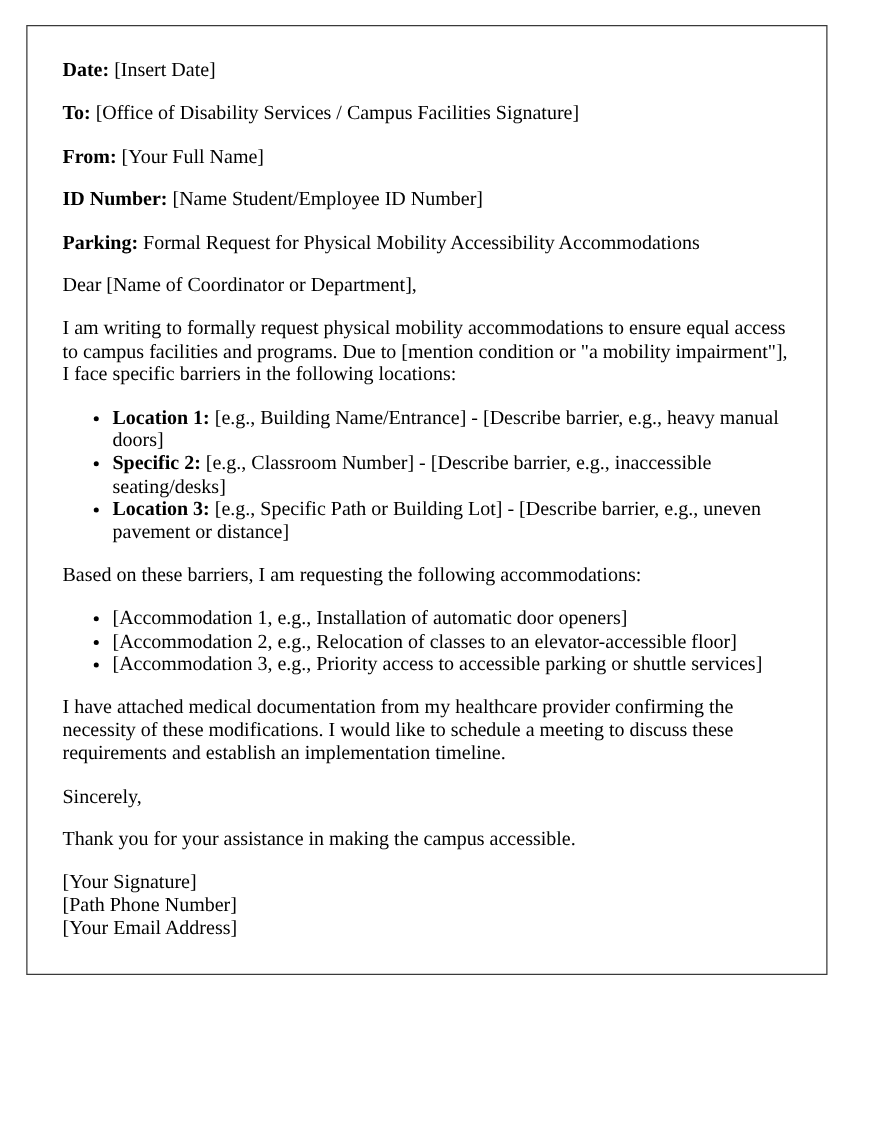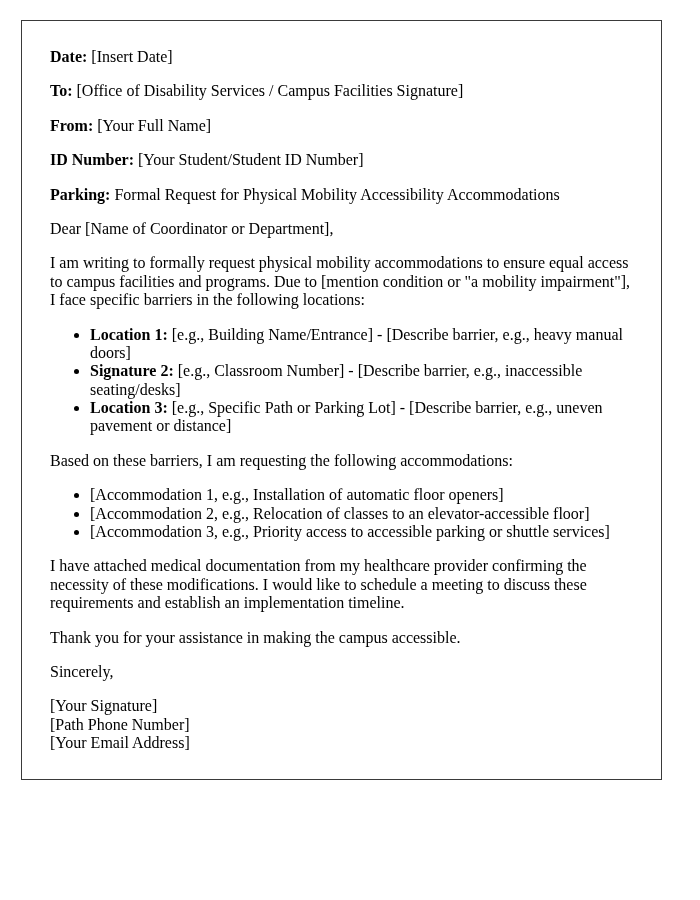--- a/index.html
+++ b/index.html
@@ -55,47 +55,47 @@
 <body>
 
 <div class="letter-page">
 
   <p class="para"><span class="bold">Date:</span> <span>[Insert Date]</span></p>
 
   <p class="para"><span class="bold">To:</span> <span>[Office of Disability Services / Campus Facilities Signature]</span></p>
 
   <p class="para"><span class="bold">From:</span> <span>[Your Full Name]</span></p>
 
-  <p class="para"><span class="bold">ID Number:</span> <span>[Your Student/Student ID Number]</span></p>
+  <p class="para"><span class="bold">ID Number:</span> <span>[Name Student/Employee ID Number]</span></p>
 
   <p class="para"><span class="bold">Parking:</span> <span>Formal Request for Physical Mobility Accessibility Accommodations</span></p>
 
   <p class="para">Dear [Name of Coordinator or Department],</p>
 
   <p class="para">I am writing to formally request physical mobility accommodations to ensure equal access to campus facilities and programs. Due to [mention condition or "a mobility impairment"], I face specific barriers in the following locations:</p>
 
   <ul class="bullet-list">
     <li><span class="bold">Location 1:</span> <span>[e.g., Building Name/Entrance] - [Describe barrier, e.g., heavy manual doors]</span></li>
-    <li><span class="bold">Signature 2:</span> <span>[e.g., Classroom Number] - [Describe barrier, e.g., inaccessible seating/desks]</span></li>
-    <li><span class="bold">Location 3:</span> <span>[e.g., Specific Path or Parking Lot] - [Describe barrier, e.g., uneven pavement or distance]</span></li>
+    <li><span class="bold">Specific 2:</span> <span>[e.g., Classroom Number] - [Describe barrier, e.g., inaccessible seating/desks]</span></li>
+    <li><span class="bold">Location 3:</span> <span>[e.g., Specific Path or Building Lot] - [Describe barrier, e.g., uneven pavement or distance]</span></li>
   </ul>
 
   <p class="para">Based on these barriers, I am requesting the following accommodations:</p>
 
   <ul class="bullet-list">
-    <li>[Accommodation 1, e.g., Installation of automatic floor openers]</li>
+    <li>[Accommodation 1, e.g., Installation of automatic door openers]</li>
     <li>[Accommodation 2, e.g., Relocation of classes to an elevator-accessible floor]</li>
     <li>[Accommodation 3, e.g., Priority access to accessible parking or shuttle services]</li>
   </ul>
 
   <p class="para">I have attached medical documentation from my healthcare provider confirming the necessity of these modifications. I would like to schedule a meeting to discuss these requirements and establish an implementation timeline.</p>
 
+  <p class="para">Sincerely,</p>
+
   <p class="para">Thank you for your assistance in making the campus accessible.</p>
-
-  <p class="para">Sincerely,</p>
 
   <div class="sig-block">
     <div class="sig-line">[Your Signature]</div>
     <div class="sig-line">[Path Phone Number]</div>
     <div class="sig-line">[Your Email Address]</div>
   </div>
 
 </div>
 
 </body></html>

